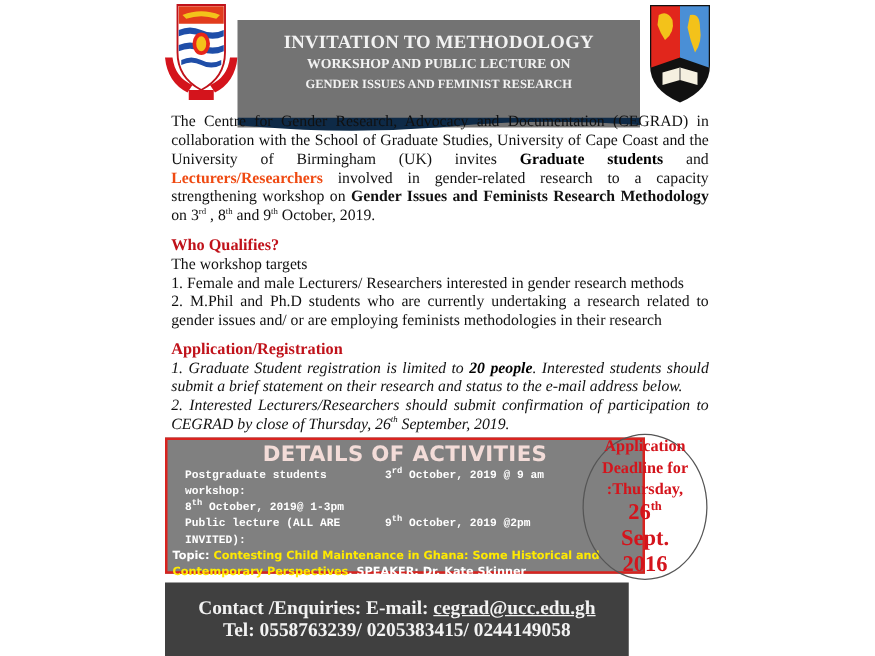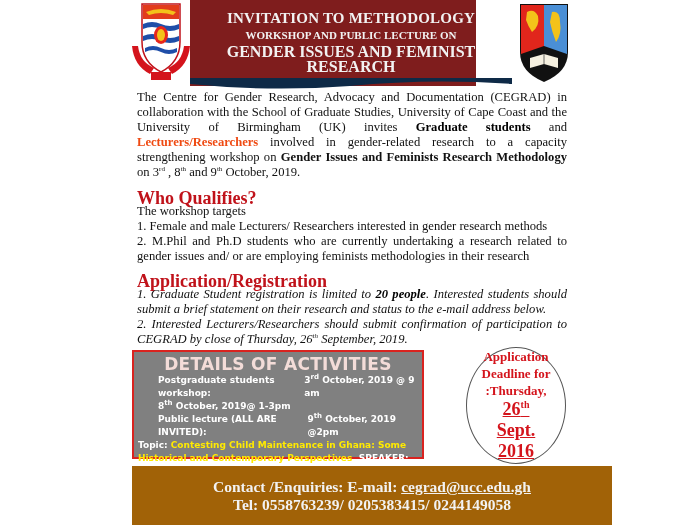--- a/index.html
+++ b/index.html
@@ -1,45 +1,45 @@
 <!DOCTYPE html>
 <html><head>
   <meta charset="utf-8">
   <style>
     html, body { margin:0; padding:0; }
     body { width:700px; height:525px; background:#ffffff; position:relative; overflow:hidden; font-family:"Liberation Serif", serif; color:#111; }
     .logo-left { position:absolute; left:128px; top:2px; width:66px; height:82px; }
     .logo-right { position:absolute; left:518px; top:2px; width:52px; height:82px; }
-    .banner { position:absolute; left:190px; top:0; width:286px; height:86px; background:#7f1d1d; border-radius:0 0 0 0; }
+    .banner { position:absolute; left:190px; top:16px; width:322px; height:86px; background:#737373; border-radius:0 0 0 0; }
     .banner svg.wave { position:absolute; left:0; bottom:-6px; }
     .banner-text { position:absolute; left:0; top:10px; width:322px; text-align:center; color:#f2f2f2; font-weight:bold; font-family:"Liberation Serif", serif; }
     .banner-line1 { font-size:15px; line-height:17px; letter-spacing:0.2px; }
     .banner-line2 { font-size:11px; line-height:17px; }
-    .banner-line3 { font-size:16px; line-height:15px; }
+    .banner-line3 { font-size:10px; line-height:15px; }
     .body-text { position:absolute; left:137px; width:430px; font-size:12.6px; line-height:15px; text-align:justify; }
     .p1 { top:90px; }
     .red { color:#000000; font-weight:bold; }
     .orange { color:#ef4a12; font-weight:bold; }
-    .heading { position:absolute; left:137px; font-size:18px; font-weight:bold; color:#c0121a; }
+    .heading { position:absolute; left:137px; font-size:13px; font-weight:bold; color:#c0121a; }
     .h-qual { top:188px; }
     .qual { position:absolute; left:137px; top:204px; width:430px; font-size:12.6px; line-height:15px; text-align:justify; }
     .h-app { top:271px; }
     .app { position:absolute; left:137px; top:287px; width:430px; font-size:12.6px; line-height:15px; text-align:justify;font-style:italic; }
     sup { font-size:7px; vertical-align:super; line-height:0; }
-    .activities { position:absolute; left:132px; top:350px; width:292px; height:109px; background:#808080; border:2px solid #d9231f; box-sizing:border-box; font-family:"DejaVu Sans", sans-serif; color:#fff; }
+    .activities { position:absolute; left:132px; top:350px; width:384px; height:109px; background:#808080; border:2px solid #d9231f; box-sizing:border-box; font-family:"DejaVu Sans", sans-serif; color:#fff; }
     .act-title { text-align:center; font-size:17px; font-weight:bold; color:#f3dcd8; margin-top:2px; letter-spacing:0.3px; line-height:20px; }
-    .act-row { display:flex; font-size:9px; font-weight:bold; line-height:13px; padding-left:24px; }
+    .act-row { display:flex; font-size:9px; font-weight:bold; line-height:13px; padding-left:14px;font-family:Liberation Mono, monospace; }
     .act-row .lbl { width:160px; }
     .act-row .val { padding-left:0; }
     .act-topic { font-size:9px; font-weight:bold; line-height:13px; padding-left:4px; }
     .yellow { color:#ffea00; }
     .deadline { position:absolute; left:466px; top:347px; width:100px; height:117px; border:1px solid #555; border-radius:50%; box-sizing:border-box; text-align:center; color:#d4141c; font-weight:bold; font-family:"Liberation Serif", serif; }
     .dl1 { font-size:13px; line-height:16px; margin-top:1px; }
-    .dl-big { font-size:18px; line-height:21px;text-decoration:underline; }
-    .footer { position:absolute; left:132px; top:466px; width:480px; height:59px; background:#a16207; color:#f2f2f2; text-align:center; font-weight:bold; font-family:"Liberation Serif", serif; }
+    .dl-big { font-size:18px; line-height:21px; }
+    .footer { position:absolute; left:132px; top:466px; width:371px; height:59px; background:#404040; color:#f2f2f2; text-align:center; font-weight:bold; font-family:"Liberation Serif", serif; }
     .footer .l1 { font-size:15.5px; margin-top:12px; line-height:18px; }
     .footer .l2 { font-size:15.5px; line-height:18px; }
     .footer a { color:#f2f2f2; text-decoration:underline; }
   </style>
 </head>
 <body>
 
 <div class="logo-left">
   <svg width="66" height="82" viewBox="0 0 66 82">
     <path d="M14 2 H52 V40 Q52 60 33 70 Q14 60 14 40 Z" fill="#ffffff" stroke="#c0121a" stroke-width="1.5"></path>

